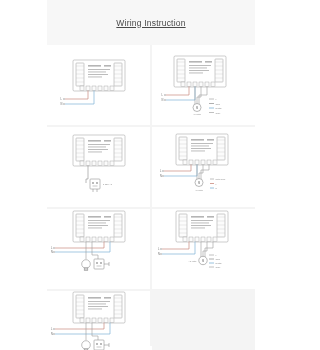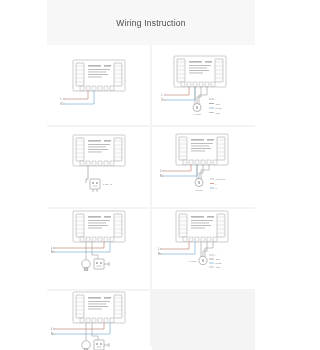--- a/index.html
+++ b/index.html
@@ -24,20 +24,21 @@
   .title-bar{
     height:45px;
     display:flex;align-items:center;justify-content:center;
     background:#f7f7f7;
   }
   .title{
     font-size:8.5px;
     color:#4a4a4a;
     letter-spacing:.2px;
     white-space:nowrap;
+    text-decoration:underline;
   }
   .grid{
     position:absolute;
     left:0;top:45px;
     width:208px;
     display:flex;flex-wrap:wrap;
     gap:2px 2px;
     padding:0 0 0 0;
     box-sizing:border-box;
   }

